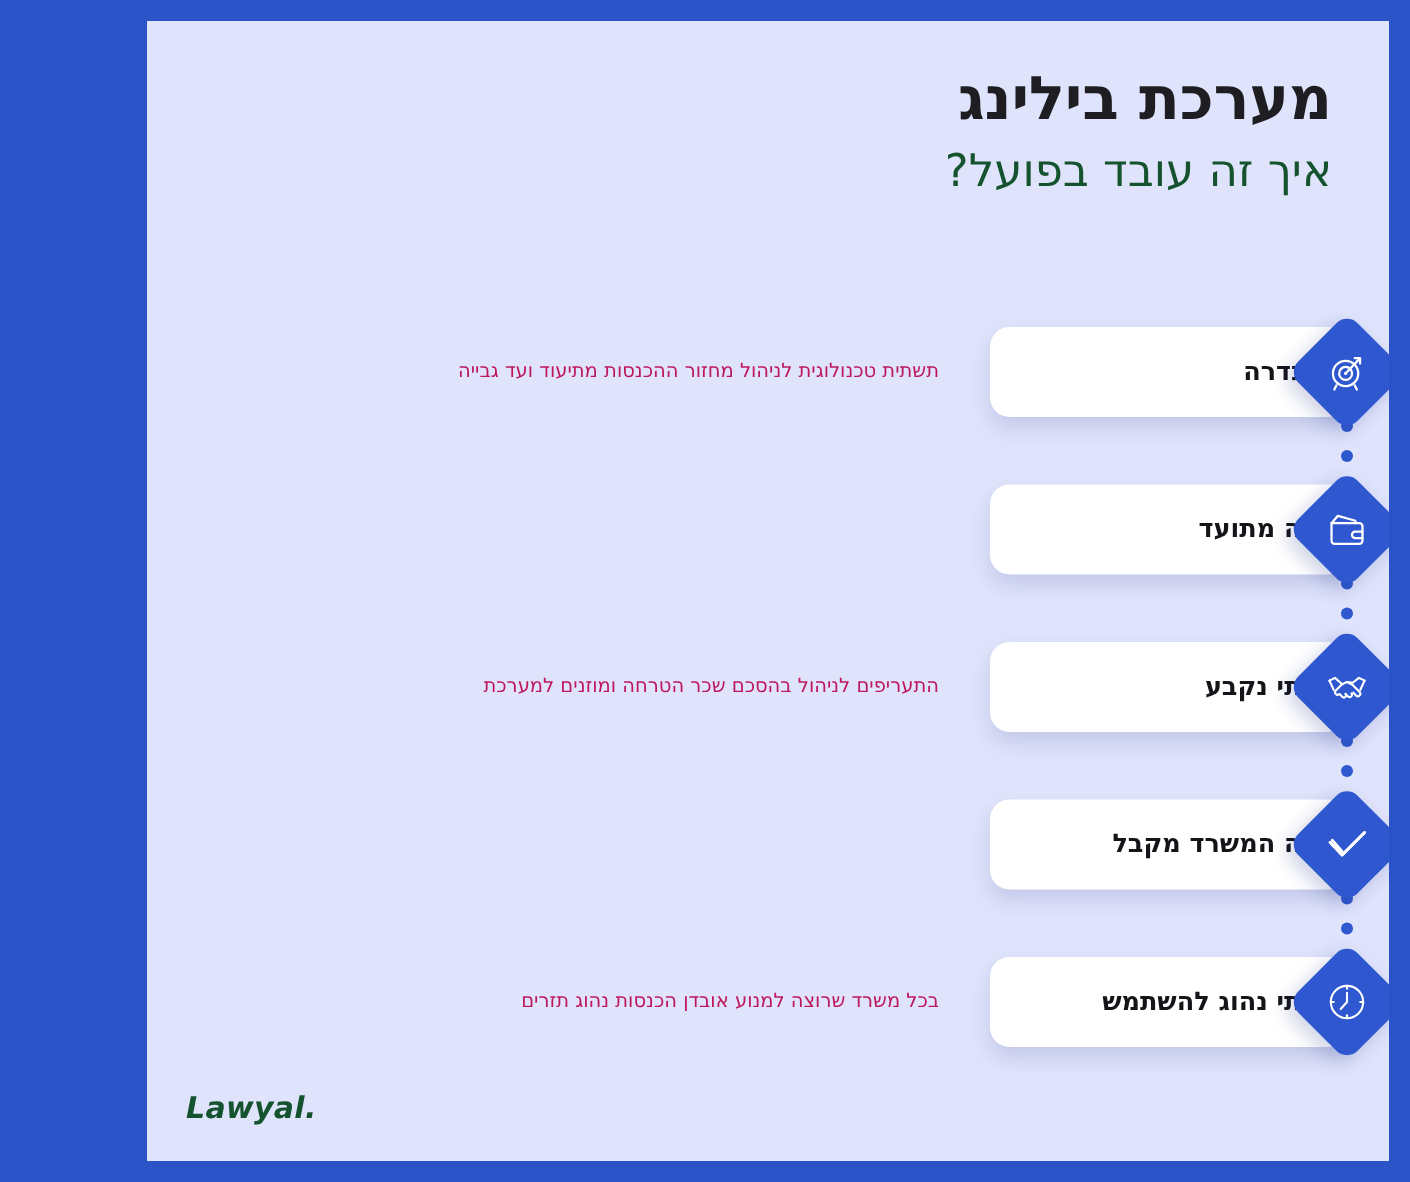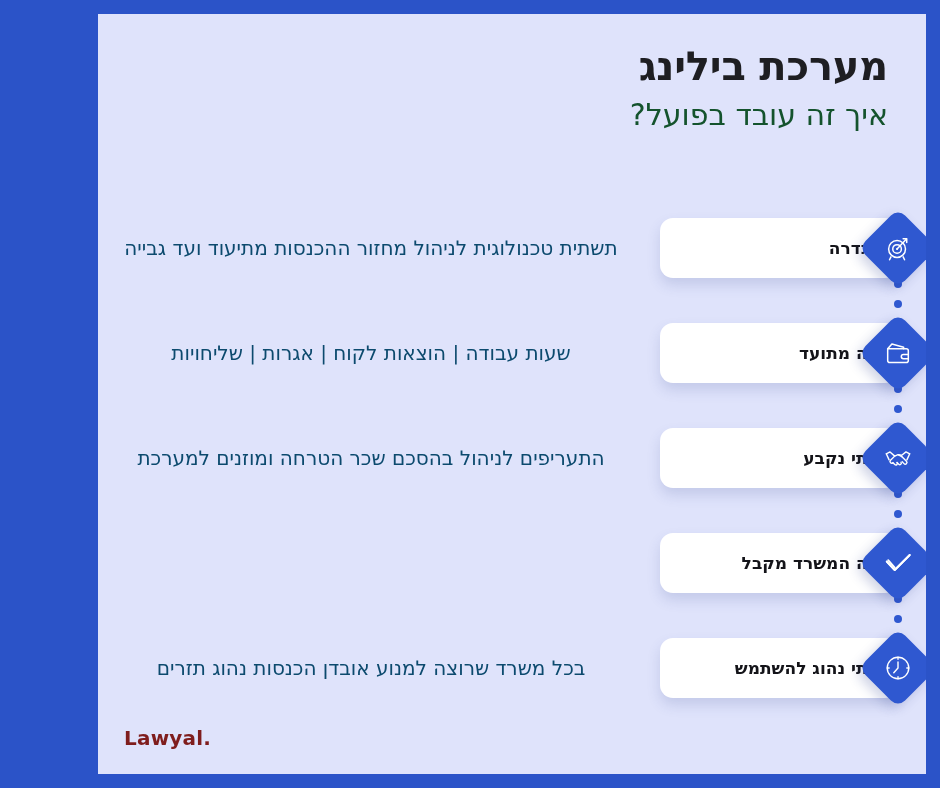--- a/index.html
+++ b/index.html
@@ -133,25 +133,25 @@
     right: 300px;
     left: 18px;
     top: 0;
     height: 76px;
     display: flex;
     align-items: center;
     justify-content: flex-start;
     direction: rtl;
   }
   .desc-text {
-    font-size: 20px;
+    font-size: 13px;
     font-weight: 400;
-    color: #0c4a6e;
+    color: #be185d;
     line-height: 1.45;
-    text-align: center;
+    text-align: right;
     width: 100%;
     white-space: nowrap;
   }
 
   
   .dots {
     position: absolute;
     right: 24px;
     width: 8px;
     z-index: 1;
@@ -164,23 +164,24 @@
     margin-bottom: 12px;
   }
 
   
   .logo {
     position: absolute;
     left: 26px;
     bottom: 24px;
     font-size: 20px;
     font-weight: 700;
-    color: #7f1d1d;
+    color: #14532d;
     letter-spacing: 0.2px;
     direction: ltr;
+    font-style: italic;
   }
 </style>
 </head>
 <body>
 
 <div class="poster">
   <div class="inner">
 
     <div class="header">
       <h1 class="title">מערכת בילינג</h1>
@@ -209,23 +210,20 @@
             </svg>
           </span>
         </div>
         <div class="dots" style="top:70px;">
           <div class="dot"></div>
           <div class="dot"></div>
         </div>
       </div>
 
       <div class="row" style="top:105px;">
-        <div class="desc">
-          <div class="desc-text">שעות עבודה | הוצאות לקוח | אגרות | שליחויות</div>
-        </div>
         <div class="card">
           <span class="card-label">מה מתועד</span>
         </div>
         <div class="badge">
           <span class="glyph">
             <svg viewBox="0 0 32 32" fill="none" stroke="#FFFFFF" stroke-width="1.6" stroke-linecap="round" stroke-linejoin="round">
               <path d="M5 11.5 L5 24 a2.2 2.2 0 0 0 2.2 2.2 L24.8 26.2 a2.2 2.2 0 0 0 2.2 -2.2 L27 13.7 a2.2 2.2 0 0 0 -2.2 -2.2 L5 11.5 Z"></path>
               <path d="M5 11.5 L9.5 6.3 L22 9.8 L22 11.5"></path>
               <path d="M27 17.5 L21.8 17.5 a2.3 2.3 0 0 0 0 4.6 L27 22.1"></path>
             </svg>

